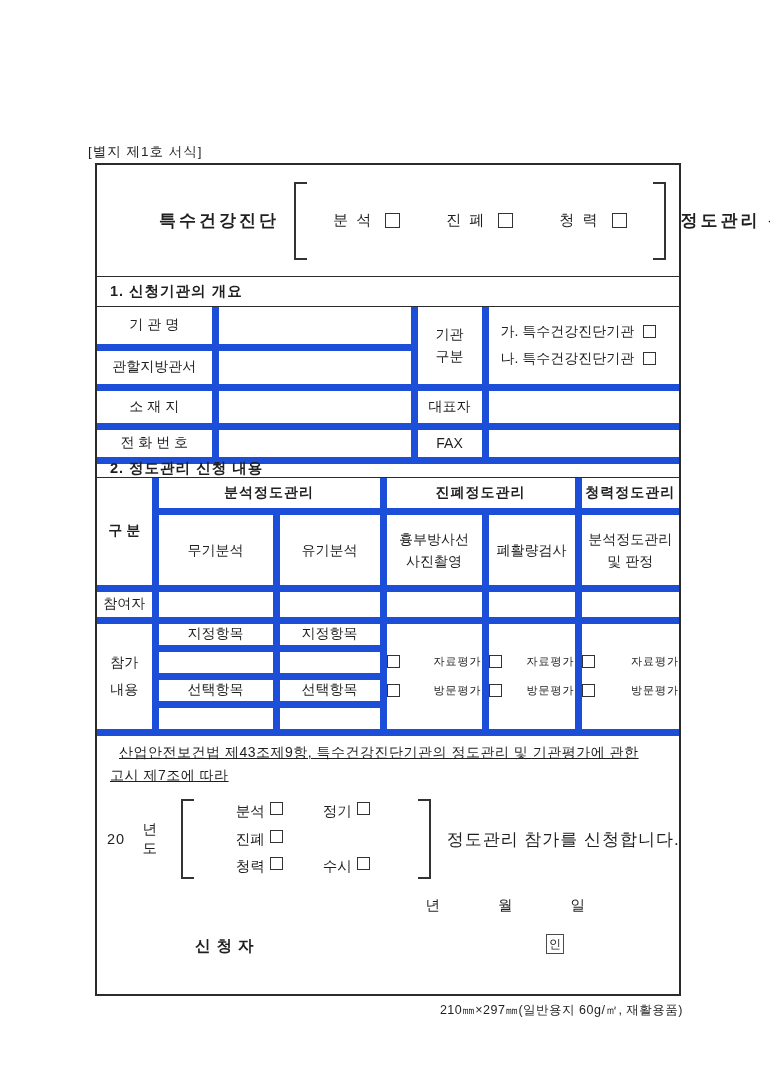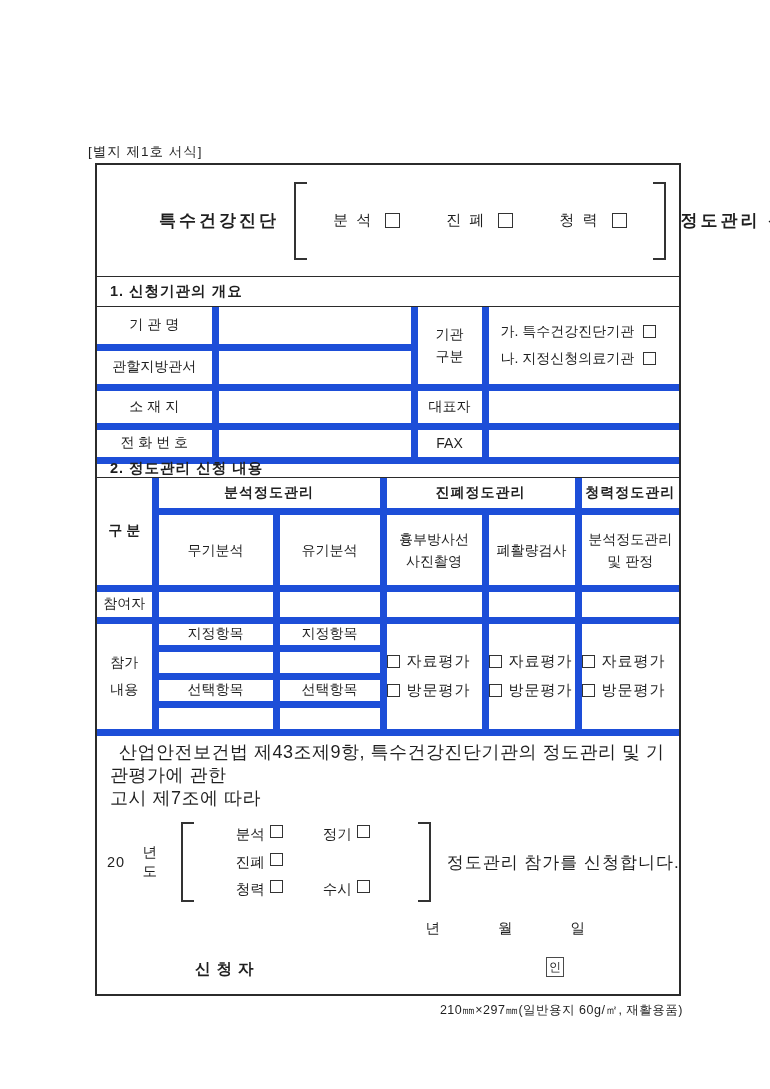--- a/index.html
+++ b/index.html
@@ -51,25 +51,25 @@
   .pre { white-space: pre-line; line-height: 22px; }
   td.val { background: #fff; }
   td.opts { text-align: left; }
   .opt-row { display: flex; align-items: center; gap: 9px; padding-left: 12px; height: 27px; font-size: 14px; white-space: nowrap; }
 
   .t2 td.b { font-weight: 700; letter-spacing: 1px; }
   .t2 tr.sh > td { border-bottom: 2px solid #2b2b2b; }
   .t2 td.corner { border-bottom: 2px solid #2b2b2b; font-weight: 700; }
   .t2 td.part-label { white-space: pre-line; line-height: 27px; }
   td.eval { }
-  .eval-line { display: flex; align-items: center; justify-content: flex-start; gap: 7px; height: 29px; font-size: 15px; letter-spacing: 1px; white-space: nowrap; }
+  .eval-line { display: flex; align-items: center; justify-content: space-between; gap: 7px; height: 29px; font-size: 11px; letter-spacing: 1px; white-space: nowrap; }
 
   
   .decl { flex: 1; position: relative; }
-  .legal { margin: 9px 13px 9px 13px; font-size: 18px; line-height: 23px; letter-spacing: 0.5px; }
+  .legal { margin: 9px 13px 9px 13px; font-size: 14px; line-height: 23px; letter-spacing: 0.5px; text-decoration: underline; }
   .legal .indent { text-indent: 9px; }
   .app-line { display: flex; align-items: center; margin: 6px 0 0 10px; height: 86px; }
   .year { display: flex; align-items: center; font-size: 14.5px; letter-spacing: 1px; }
   .year-blank { display: inline-block; width: 24px; height: 18px; }
   .app-brk { height: 80px; margin-left: 16px; }
   .cat-col { display: flex; flex-direction: column; justify-content: space-between; padding: 3px 0 3px 42px; }
   .cat-line { display: flex; gap: 5px; font-size: 14.5px; white-space: nowrap; }
   .sch-col { display: flex; flex-direction: column; justify-content: space-between; padding: 3px 0 3px 40px; }
   .app-brk .brk.r { margin-left: 48px; }
   .statement { margin-left: 16px; font-size: 17px; letter-spacing: 1px; white-space: nowrap; }
@@ -129,21 +129,21 @@
           <td class="lbl">기  관  명</td>
           <td class="val"></td>
           <td class="lbl pre" rowspan="2">기관
 구분</td>
           <td class="opts" rowspan="2">
             <div class="opt-row">
               <span>가. 특수건강진단기관</span>
               <span class="cb"></span>
             </div>
             <div class="opt-row">
-              <span>나. 지정신청의료기관</span>
+              <span>나. 특수건강진단기관</span>
               <span class="cb"></span>
             </div>
           </td>
         </tr>
         <tr style="height:40px">
           <td class="lbl">관할지방관서</td>
           <td class="val"></td>
         </tr>
         <tr style="height:39px">
           <td class="lbl">소  재  지</td>

